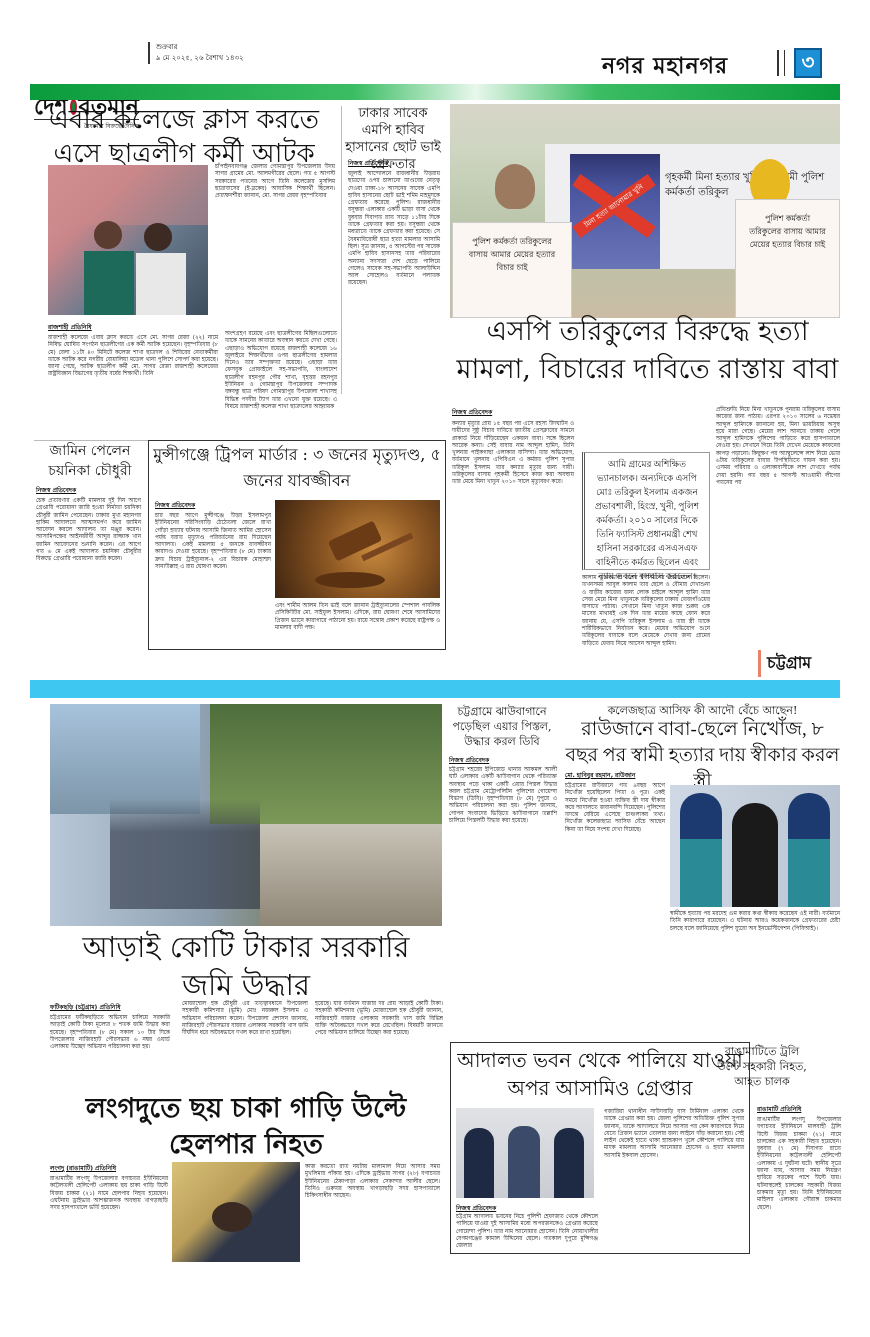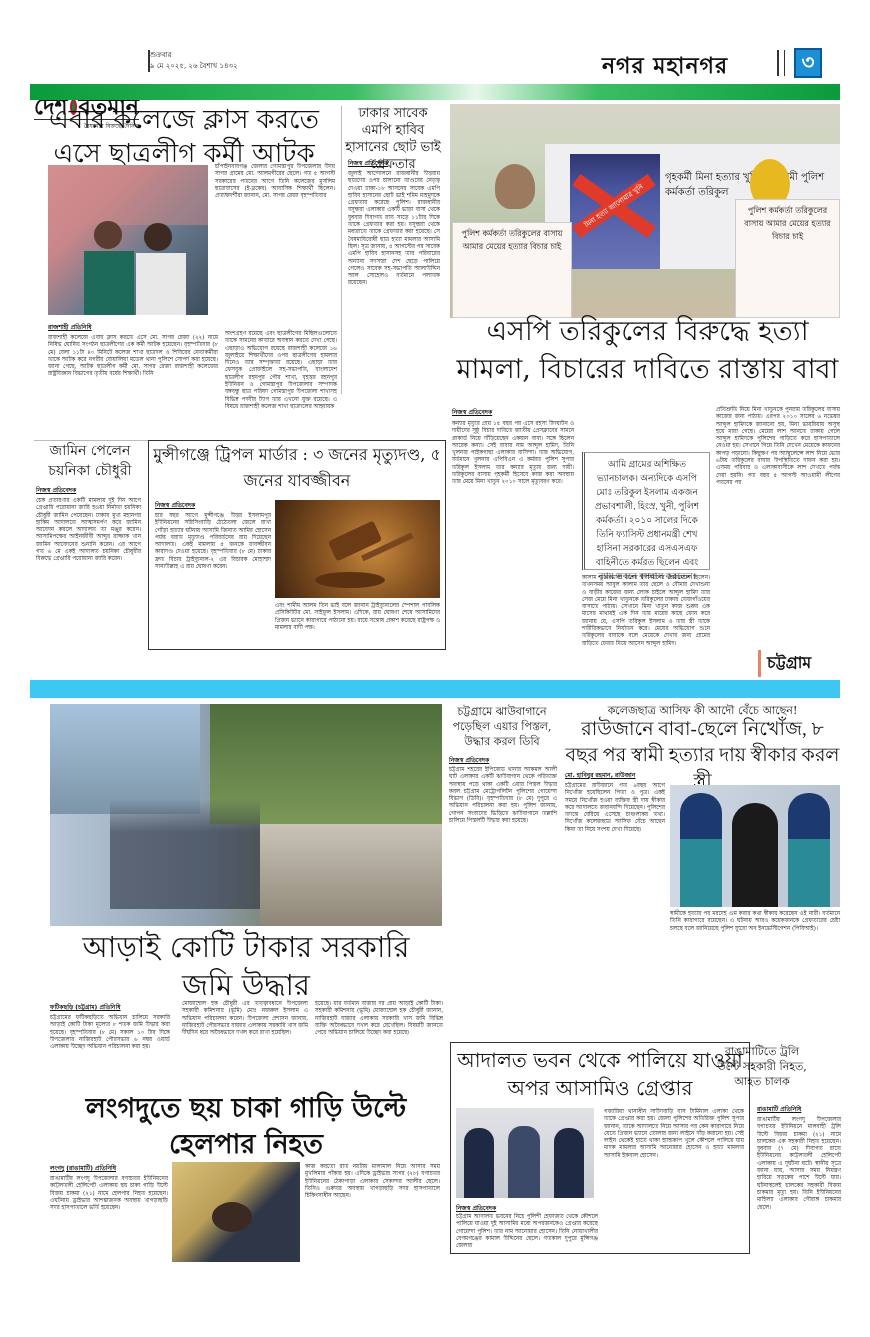--- a/index.html
+++ b/index.html
@@ -3,40 +3,40 @@
 <meta charset="utf-8">
 <style>
   * { box-sizing: border-box; margin: 0; padding: 0; }
   html, body { width: 870px; height: 1337px; background: #ffffff; overflow: hidden; }
   body { position: relative; font-family: "DejaVu Sans", sans-serif; color: #111; }
   .abs { position: absolute; }
   .masthead-logo { left: 34px; top: 48px; width: 105px; height: 34px; margin-top: 47px; }
   .logo-text { font-size: 22px; font-weight: bold; color: #111; line-height: 24px; display: flex; align-items: center; gap: 2px; }
   .logo-emblem { display: inline-block; width: 16px; height: 16px; border-radius: 50%; background: #0a8a3a; border: 2px solid #c8102e; }
   .logo-sub { font-size: 6px; color: #333; text-align: right; border-top: 1px solid #333; padding-top: 1px; }
-  .date-box { left: 148px; top: 50px; border-left: 2px solid #333; font-size: 7px; line-height: 11px; }
+  .date-box { left: 148px; top: 42px; border-left: 2px solid #333; padding-left: 6px; font-size: 7px; line-height: 11px; }
   .section-name { left: 560px; top: 48px; width: 210px; text-align: right; font-size: 22px; font-weight: bold; letter-spacing: 1px; }
   .section-bars { left: 777px; top: 50px; width: 8px; height: 26px; border-left: 2px solid #333; border-right: 1px solid #333; }
   .page-num { left: 794px; top: 48px; width: 28px; height: 30px; background: #1d8fd4; color: #fff; font-size: 20px; font-weight: bold; display: flex; align-items: center; justify-content: center; border: 2px solid #0c5a93; }
   .green-band { left: 30px; top: 84px; width: 810px; height: 16px; background: linear-gradient(90deg,#0a9b3c 0%,#3bbd63 40%,#e8f7ec 55%,#3bbd63 70%,#0a9b3c 100%); }
   .headline { font-family: "DejaVu Serif", serif; color: #111; text-align: center; }
   .h-xl { font-size: 26px; line-height: 34px; }
   .h-l { font-size: 21px; line-height: 28px; }
   .h-m { font-size: 13px; line-height: 17px; }
   .byline { font-size: 6px; font-weight: bold; text-decoration: underline; color: #111; }
   .body-col { font-size: 5.6px; line-height: 7.3px; color: #222; text-align: justify; }
   .photo { background: #9aa; overflow: hidden; }
   .photo-ph { width: 100%; height: 100%; }
   .vrule { width: 1px; background: #bbb; }
   .hrule { height: 1px; background: #bbb; }
   .boxed { border: 1.5px solid #333; }
   .quote-box { border-left: 3px double #555; border-top: 1px solid #999; border-bottom: 1px solid #999; border-right: 1px solid #999; padding: 4px 6px; font-family: Liberation Serif, serif; font-size: 11px; line-height: 18px; color: #222; text-align: center; }
   .cyan-band { left: 30px; top: 680px; width: 810px; height: 18px; background: #3ec7f0; }
   .region-label { left: 758px; top: 650px; font-size: 16px; font-weight: bold; border-left: 3px solid #e8836a; padding-left: 6px; }
-  .placard { background: #fbf6f2; border: 1px solid #ccc; font-family: "DejaVu Serif", serif; font-size: 8px; line-height: 13px; text-align: center; padding: 4px; color: #111; }
+  .placard { background: #fbf6f2; border: 1px solid #ccc; font-family: "DejaVu Serif", serif; font-size: 8px; line-height: 13px; text-align: center; padding: 12px; color: #111; }
 </style>
 </head>
 <body>
 
 <div class="abs masthead-logo">
   <div class="logo-text">
     <span>দেশ</span>
     <span class="logo-emblem"></span>
     <span>বর্তমান</span>
   </div>

